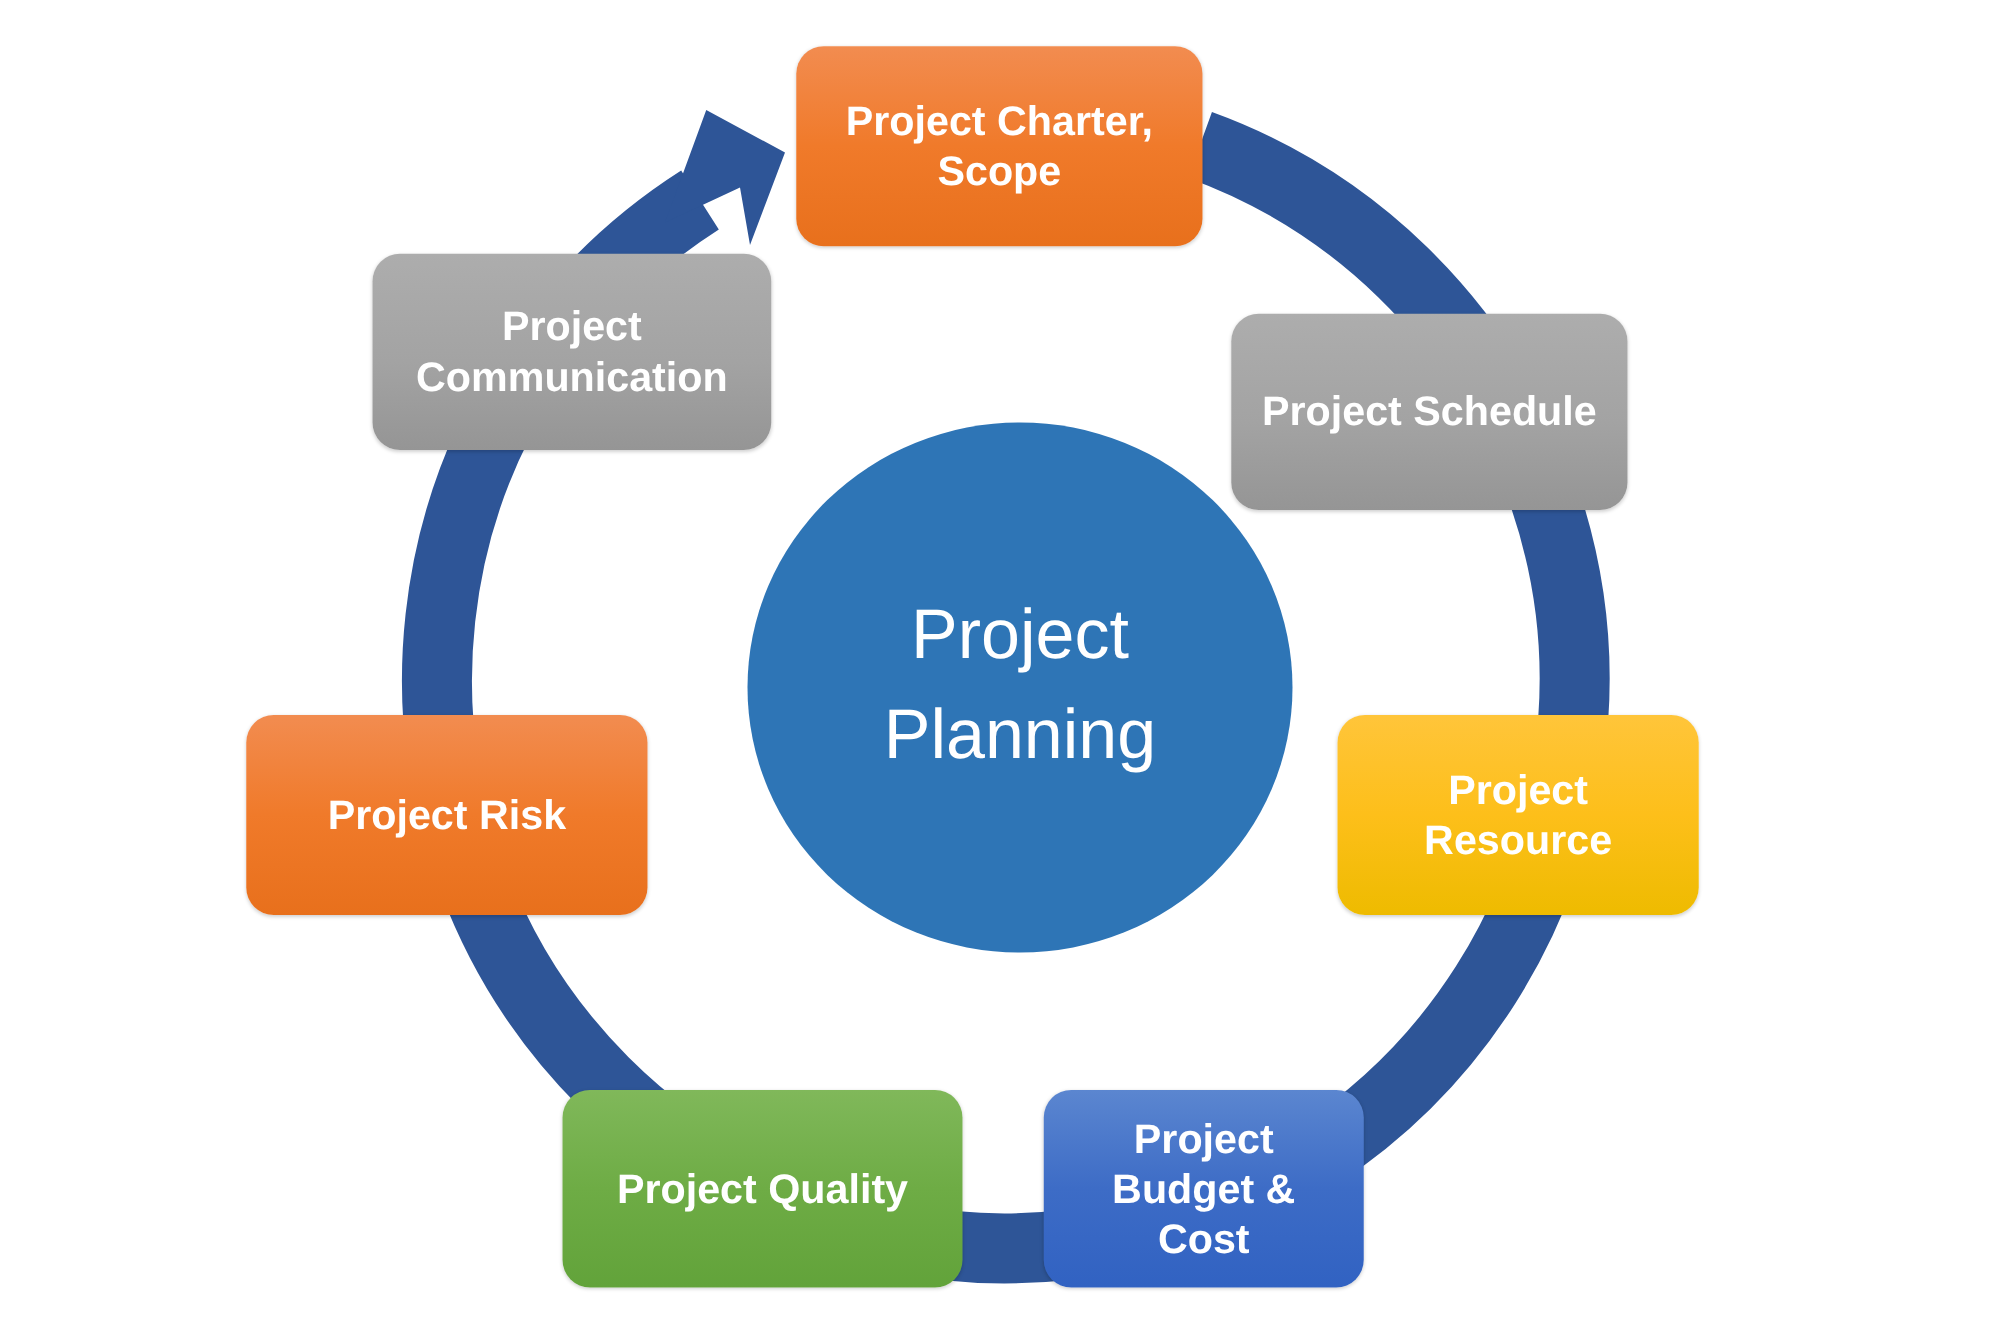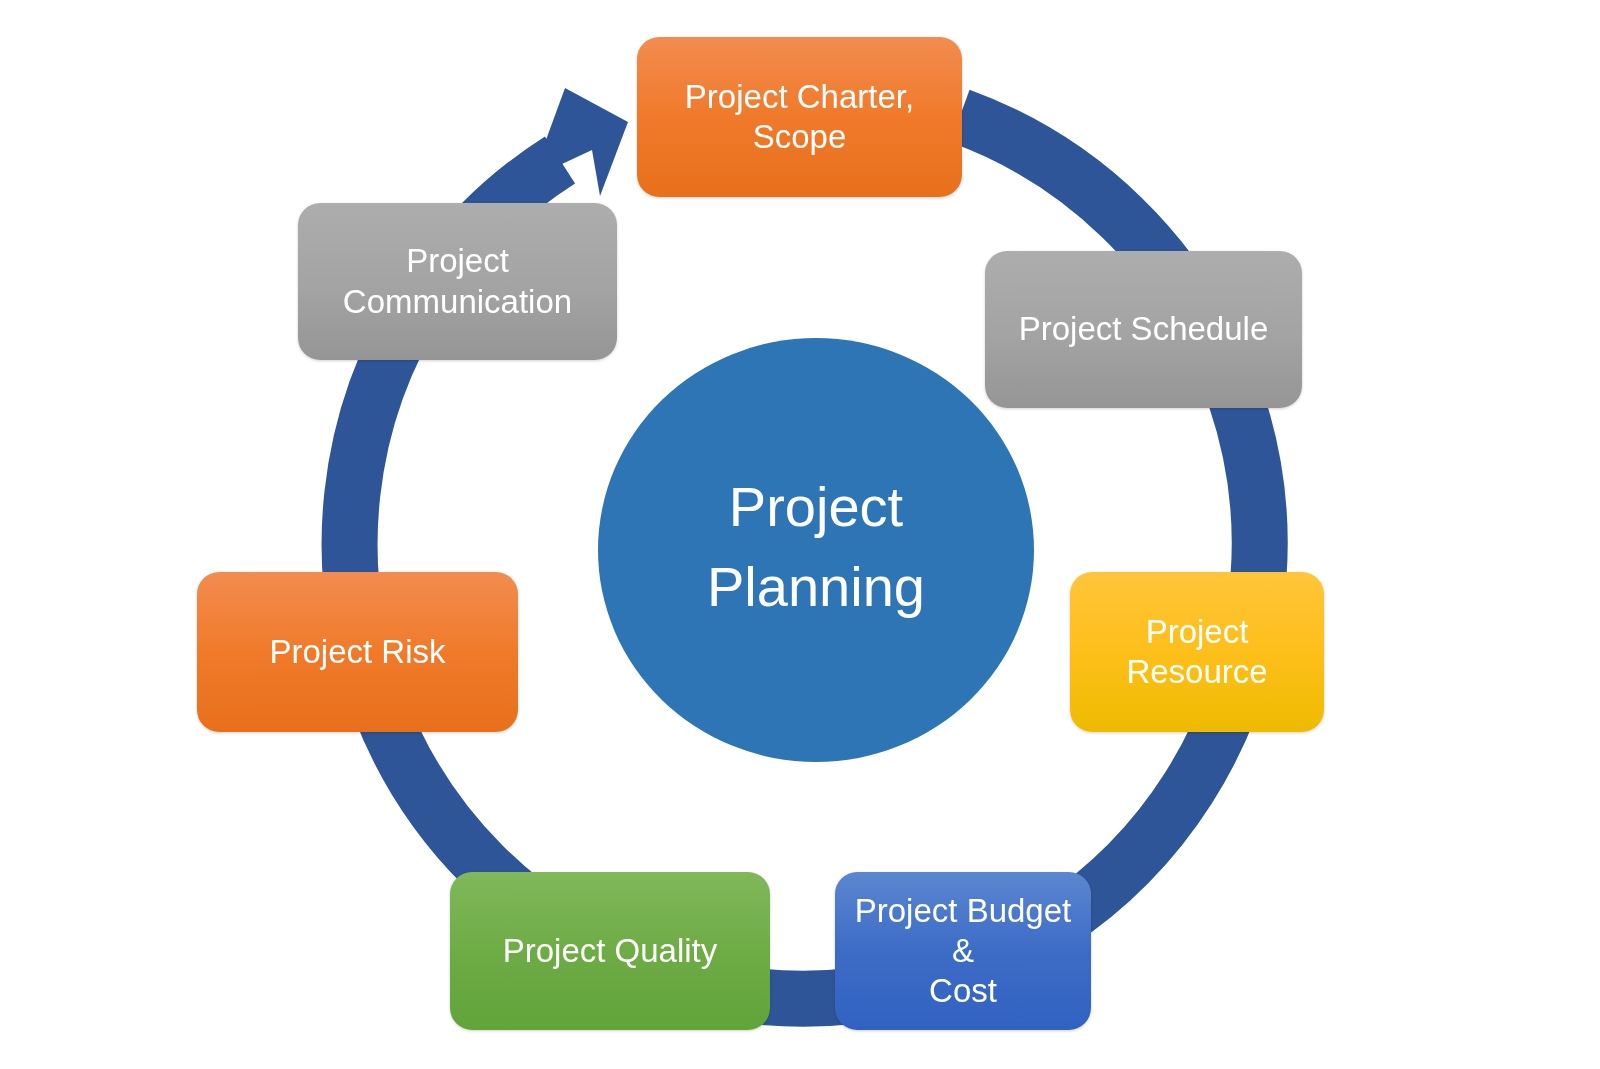--- a/index.html
+++ b/index.html
@@ -27,20 +27,21 @@
       border-radius: 22px;
       display: flex;
       align-items: center;
       justify-content: center;
       text-align: center;
       color: #ffffff;
       font-size: 33px;
       line-height: 1.22;
       padding: 0 14px;
       box-shadow: 0 1px 3px rgba(0,0,0,0.18);
+      font-weight: bold;
     }
     .node span {
       display: block;
       white-space: pre-line;
     }
     .orange {
       background: linear-gradient(to bottom, #f28c50 0%, #f07a2a 50%, #e8701c 100%);
     }
     .gray {
       background: linear-gradient(to bottom, #adadad 0%, #a3a3a3 55%, #959595 100%);
@@ -89,21 +90,21 @@
 
 <div class="node orange" style="left:637px; top:37px; width:325px; height:160px;">
   <span>Project Charter,
 Scope</span>
 </div>
 
 <div class="node gray" style="left:985px; top:203px; width:317px; height:157px;margin-top:48px;">
   <span>Project Schedule</span>
 </div>
 
-<div class="node yellow" style="left:1070px; top:572px; width:254px; height:160px;">
+<div class="node yellow" style="left:1070px; top:572px; width:289px; height:160px;">
   <span>Project Resource</span>
 </div>
 
 <div class="node blue" style="left:835px; top:872px; width:256px; height:158px;">
   <span>Project Budget &amp;
 Cost</span>
 </div>
 
 <div class="node green" style="left:450px; top:872px; width:320px; height:158px;">
   <span>Project Quality</span>

